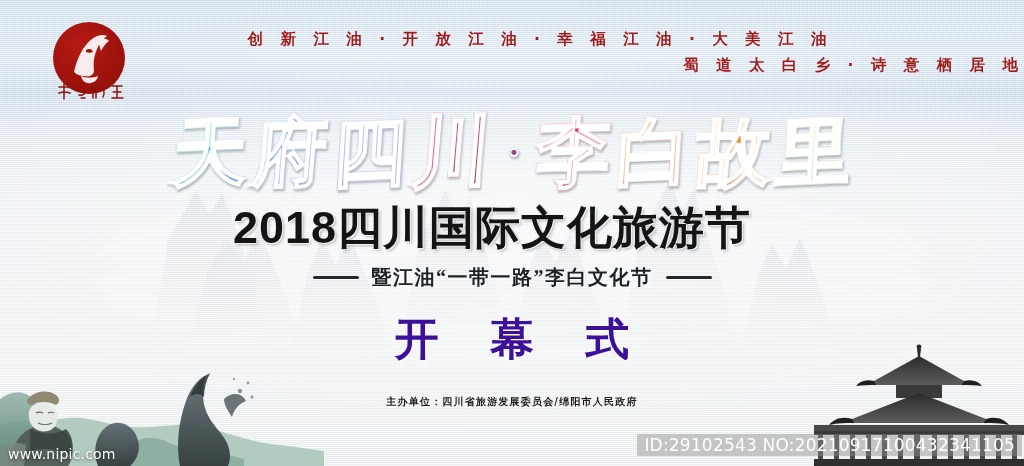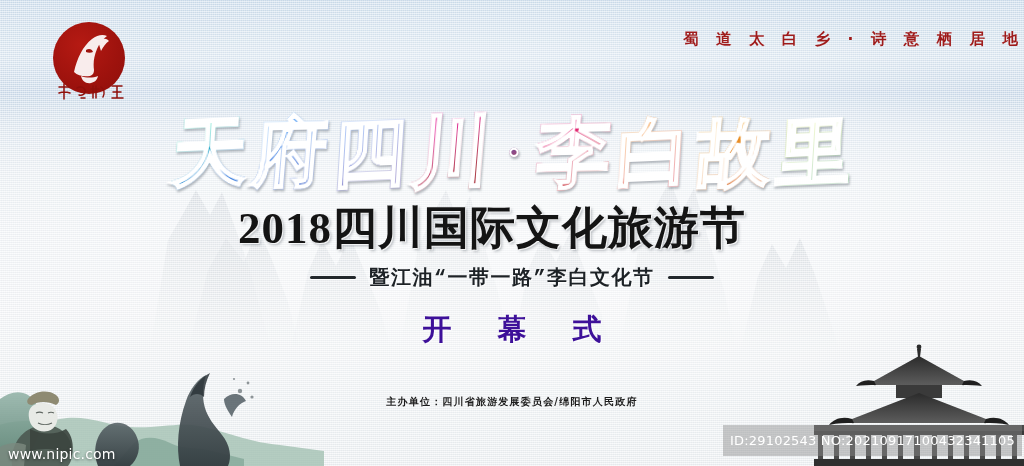--- a/index.html
+++ b/index.html
@@ -82,47 +82,47 @@
   #calli .dot{
     font-size:40px;line-height:92px;align-self:center;
     -webkit-text-stroke:2px #ffffff;
     transform:none;
     width:34px;text-align:center;
   }
 
   
   #maintitle{
     position:absolute;left:0;top:198px;width:984px;text-align:center;
-    font-family:Liberation Serif, serif;
+    font-family:Liberation Sans, sans-serif;
     font-size:45px;font-weight:700;letter-spacing:1px;color:#141414;
     text-shadow:1px 1px 0 rgba(255,255,255,.8), 2px 2px 3px rgba(60,70,80,.35);
     white-space:nowrap;
   }
 
   
   #subtitle{
     position:absolute;left:0;top:264px;width:1024px;
     display:flex;justify-content:center;align-items:center;gap:13px;
   }
   #subtitle .rule{
     width:46px;height:3px;background:#23282c;border-radius:2px;
     box-shadow:0 1px 0 rgba(255,255,255,.8);
   }
   #subtitle .txt{
-    font-family:Liberation Mono, monospace;
+    font-family:Liberation Serif, serif;
     font-size:20px;font-weight:700;color:#1d2226;letter-spacing:1.5px;
     text-shadow:1px 1px 0 rgba(255,255,255,.7);
     white-space:nowrap;
   }
 
   
   #ceremony{
     position:absolute;left:0;top:310px;width:1024px;text-align:center;
     font-family:"DejaVu Sans","Liberation Sans",sans-serif;
-    font-size:29px;font-weight:700;color:#3d1099;letter-spacing:18px;
+    font-size:44px;font-weight:700;color:#3d1099;letter-spacing:18px;
     text-indent:18px;
     text-shadow:1px 1px 0 rgba(255,255,255,.75);
     white-space:nowrap;
   }
 
   
   #organizer{
     position:absolute;left:0;top:395px;width:1024px;text-align:center;
     font-family:"DejaVu Sans","Liberation Sans",sans-serif;
     font-size:10px;font-weight:700;color:#1c1c1c;letter-spacing:1.2px;
@@ -144,24 +144,24 @@
     font-family:"DejaVu Sans","Liberation Sans",sans-serif;
     font-size:24px;font-weight:700;letter-spacing:1px;
   }
   #wm-left .url{
     font-family:"DejaVu Sans","Liberation Sans",sans-serif;
     font-size:14px;font-weight:400;letter-spacing:.2px;
   }
   #wm-right{
     position:absolute;right:2px;bottom:10px;
     background:rgba(140,140,140,.45);
-    padding:8px 7px;
+    padding:1px 7px;
     color:#ffffff;
     font-family:"DejaVu Sans","Liberation Sans",sans-serif;
-    font-size:13px;letter-spacing:.2px;white-space:nowrap;
+    font-size:17px;letter-spacing:.2px;white-space:nowrap;
   }
 </style>
 </head>
 <body>
 
 <div id="poster">
 
   <svg id="mountains" viewBox="0 0 1024 240" preserveAspectRatio="none">
     <defs>
       <linearGradient id="mg" x1="0" y1="0" x2="0" y2="1">
@@ -197,20 +197,21 @@
       <g stroke="#8e0f0b" stroke-width="1.5" fill="none" stroke-linecap="round">
         <path d="M12,8 L22,8 M17,5 L17,20 M12,14 C15,13 20,13 23,14"></path>
         <path d="M30,9 C33,7 37,8 38,11 C39,15 35,17 32,16 M34,19 L38,19"></path>
         <path d="M46,7 L46,19 M44,10 L52,10 M49,7 L49,19 M54,8 C57,10 58,14 56,18"></path>
         <path d="M65,7 L75,7 M70,7 L70,19 M65,19 L76,19 M66,13 L74,13"></path>
       </g>
     </svg>
   </div>
 
   <div id="slogan">
+    <div class="line l1">创 新 江 油 · 开 放 江 油 · 幸 福 江 油 · 大 美 江 油</div>
     <div class="line l2">蜀 道 太 白 乡 · 诗 意 栖 居 地</div>
   </div>
 
   <div id="calli">
       <span class="ch" style="background-image: linear-gradient(150deg, rgb(47, 217, 184) 0%, rgb(47, 217, 184) 28%, rgb(23, 102, 216) 72%, rgb(23, 102, 216) 100%); transform: skewX(-6deg) rotate(-2.5deg); font-size: 74px;">天</span>
       <span class="ch" style="background-image: linear-gradient(150deg, rgb(42, 134, 240) 0%, rgb(42, 134, 240) 28%, rgb(13, 63, 192) 72%, rgb(13, 63, 192) 100%); transform: skewX(-6deg) rotate(-1.2deg); font-size: 74px;">府</span>
       <span class="ch" style="background-image: linear-gradient(150deg, rgb(31, 95, 224) 0%, rgb(31, 95, 224) 28%, rgb(42, 27, 154) 72%, rgb(42, 27, 154) 100%); transform: skewX(-6deg) rotate(-2.5deg); font-size: 74px;">四</span>
       <span class="ch" style="background-image: linear-gradient(150deg, rgb(228, 48, 156) 0%, rgb(228, 48, 156) 28%, rgb(156, 18, 32) 72%, rgb(156, 18, 32) 100%); transform: skewX(-6deg) rotate(-1.2deg); font-size: 78px;">川</span>
       <span class="ch dot" style="background-image: linear-gradient(150deg, rgb(58, 79, 208) 0%, rgb(58, 79, 208) 28%, rgb(224, 71, 60) 72%, rgb(224, 71, 60) 100%);">·</span>
       <span class="ch" style="background-image: linear-gradient(150deg, rgb(228, 35, 122) 0%, rgb(228, 35, 122) 28%, rgb(194, 16, 28) 72%, rgb(194, 16, 28) 100%); transform: skewX(-6deg) rotate(-1.2deg); font-size: 74px;">李</span>

